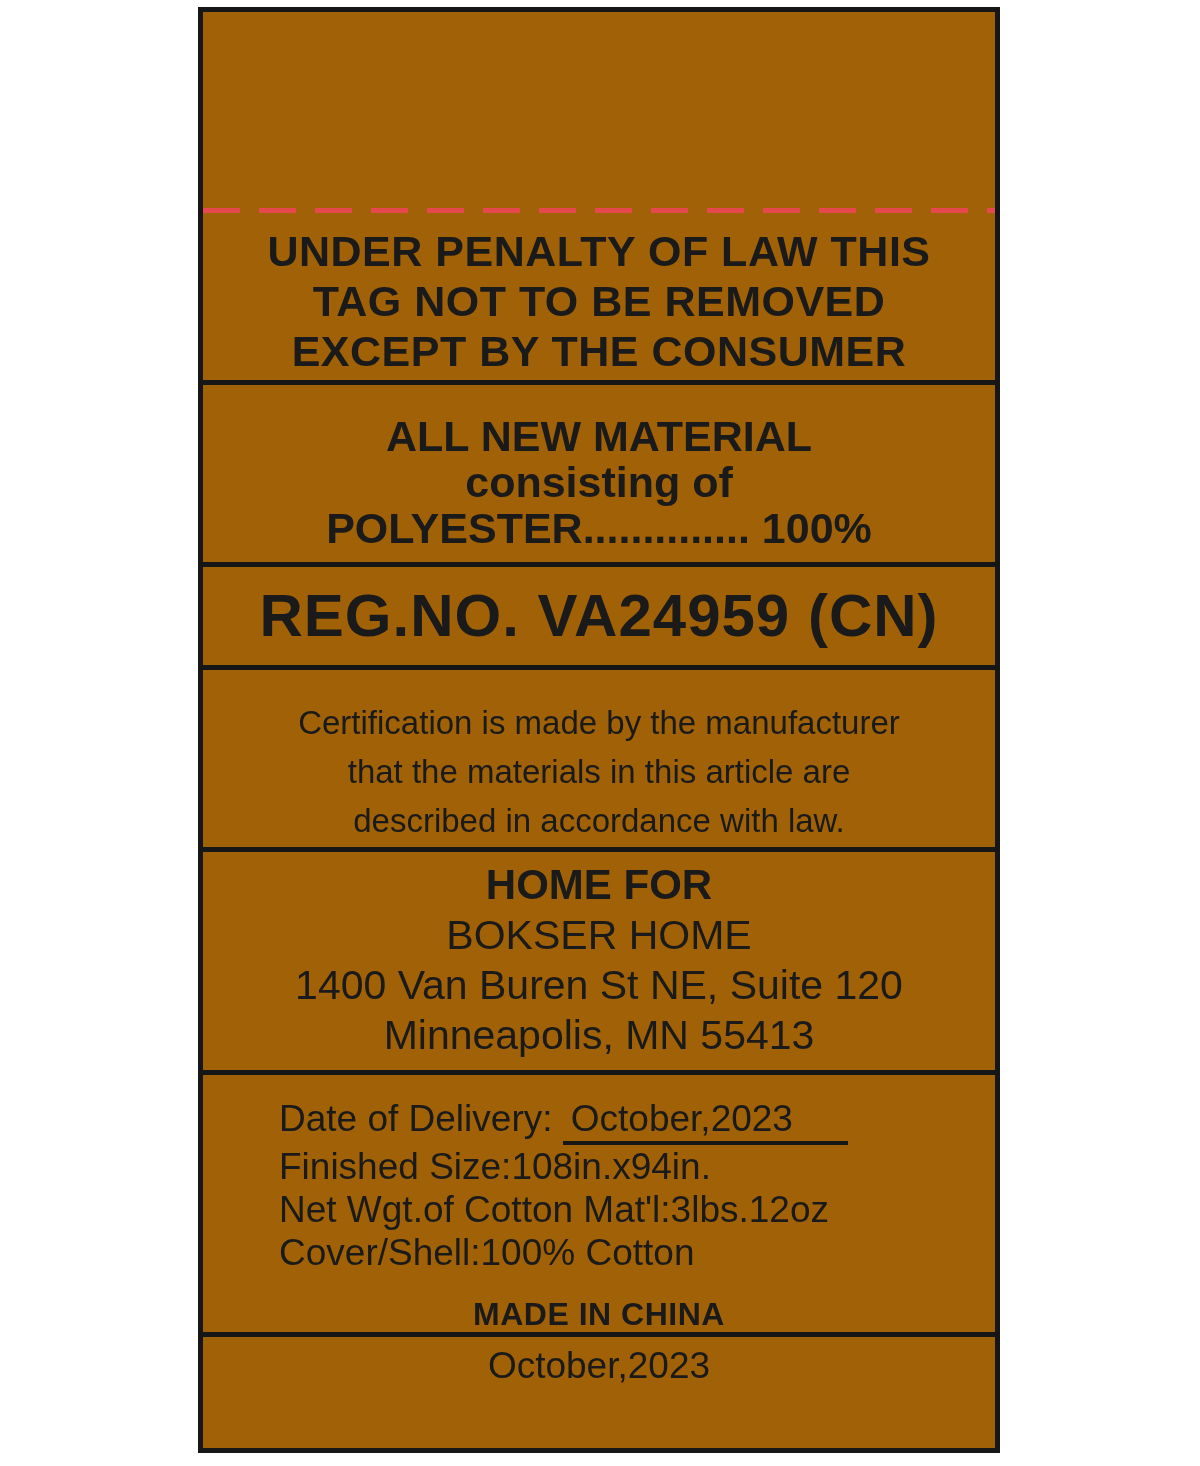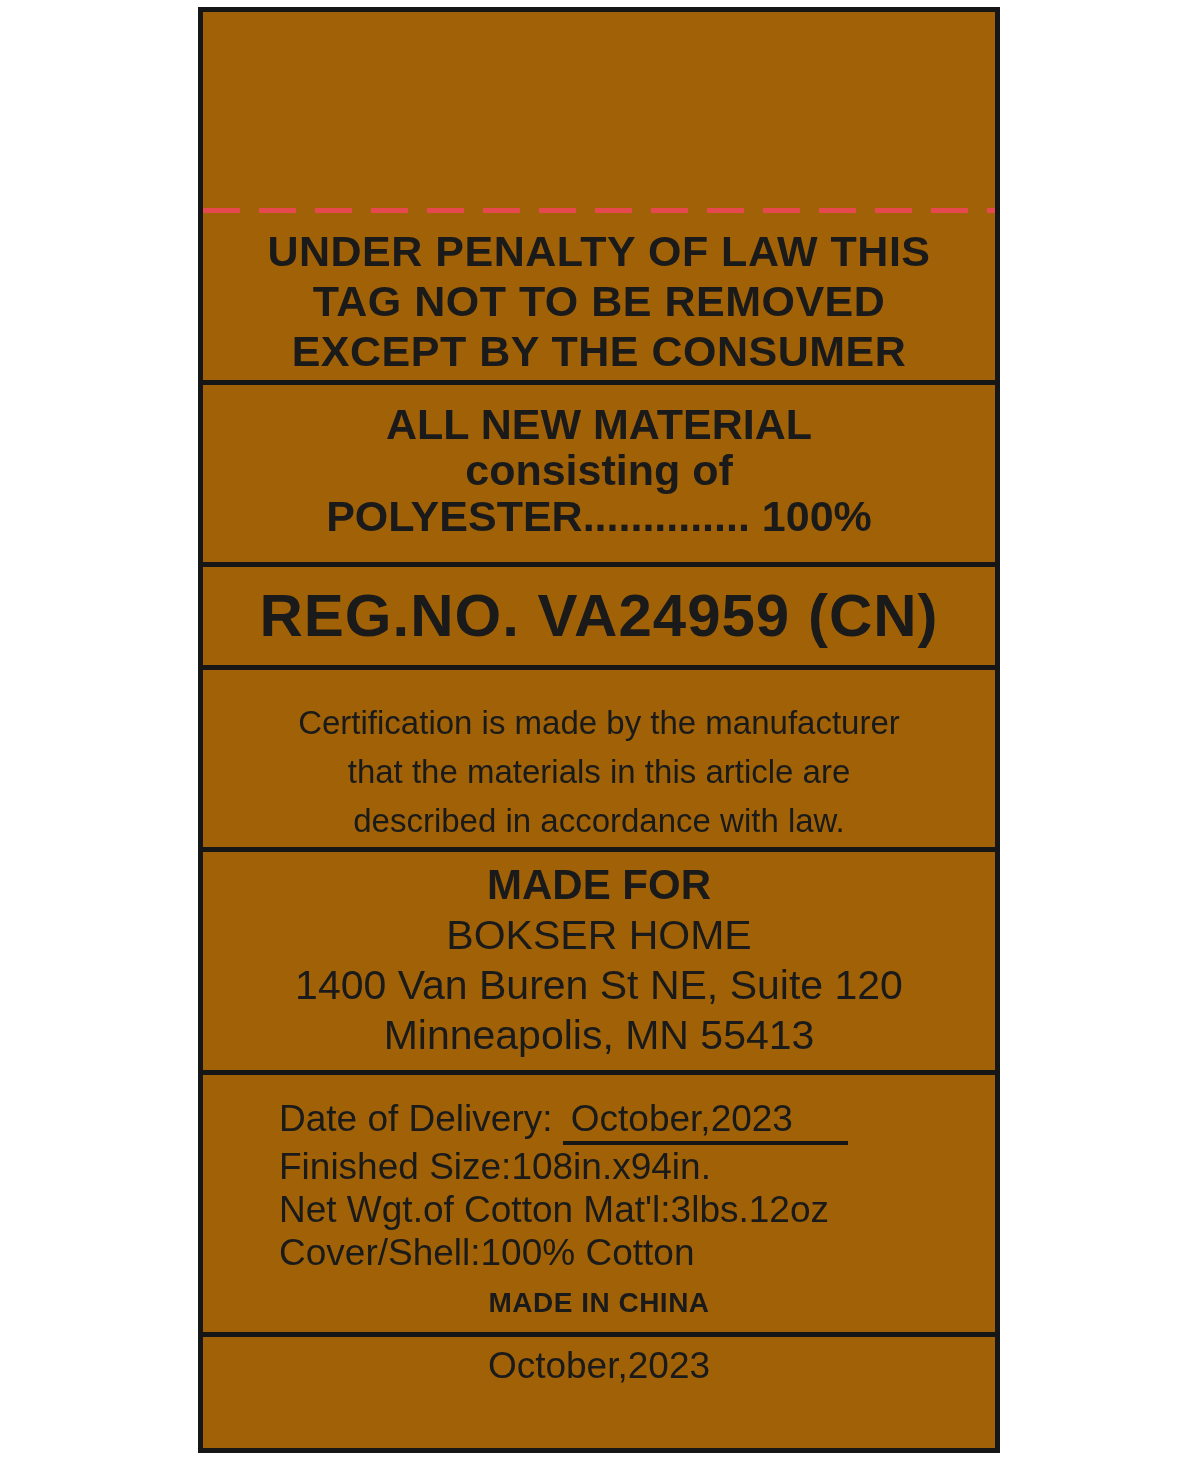--- a/index.html
+++ b/index.html
@@ -44,21 +44,21 @@
     padding-top: 13px;
     letter-spacing: 0.5px;
   }
 
   .sec-material {
     height: 182px;
     text-align: center;
     font-weight: bold;
     font-size: 43px;
     line-height: 46px;
-    padding-top: 16px;
+    padding-top: 28px;
   }
 
   .sec-reg {
     height: 103px;
     text-align: center;
     font-weight: bold;
     font-size: 60px;
     line-height: 98px;
     letter-spacing: 1px;
   }
@@ -88,22 +88,22 @@
     padding: 22px 20px 13px 76px;
   }
   .fill-blank {
     display: inline-block;
     border-bottom: 4px solid #161616;
     padding: 0 55px 1px 8px;
   }
   .made-in {
     text-align: center;
     font-weight: bold;
-    font-size: 28px;
-    margin-top: 7px;
+    font-size: 32px;
+    margin-top: 19px;
     margin-left: -56px; 
     letter-spacing: 0.5px;
   }
 
   .sec-footer {
     height: 110px;
     text-align: center;
     font-size: 37px;
     padding-top: 8px;
   }
@@ -134,21 +134,21 @@
       <div>REG.NO. VA24959 (CN)</div>
     </div>
 
     <div class="sec sec-cert divided">
       <div>Certification is made by the manufacturer</div>
       <div>that the materials in this article are</div>
       <div>described in accordance with law.</div>
     </div>
 
     <div class="sec sec-madefor divided">
-      <div class="heading">MADE FOR</div>
+      <div class="heading">HOME FOR</div>
       <div>BOKSER HOME</div>
       <div>1400 Van Buren St NE, Suite 120</div>
       <div>Minneapolis, MN 55413</div>
     </div>
 
     <div class="sec sec-details divided">
       <div><span>Date of Delivery:</span> <span class="fill-blank">October,2023</span></div>
       <div>Finished Size:108in.x94in.</div>
       <div>Net Wgt.of Cotton Mat'l:3lbs.12oz</div>
       <div>Cover/Shell:100% Cotton</div>

